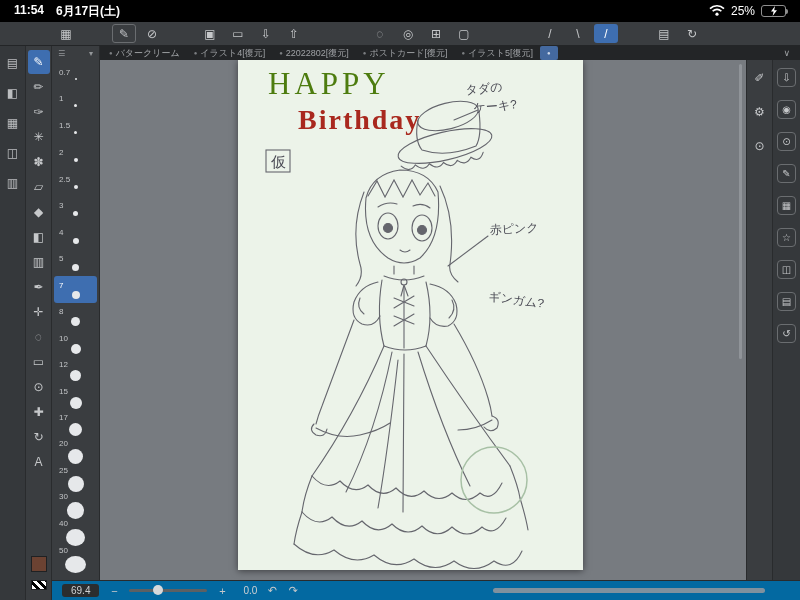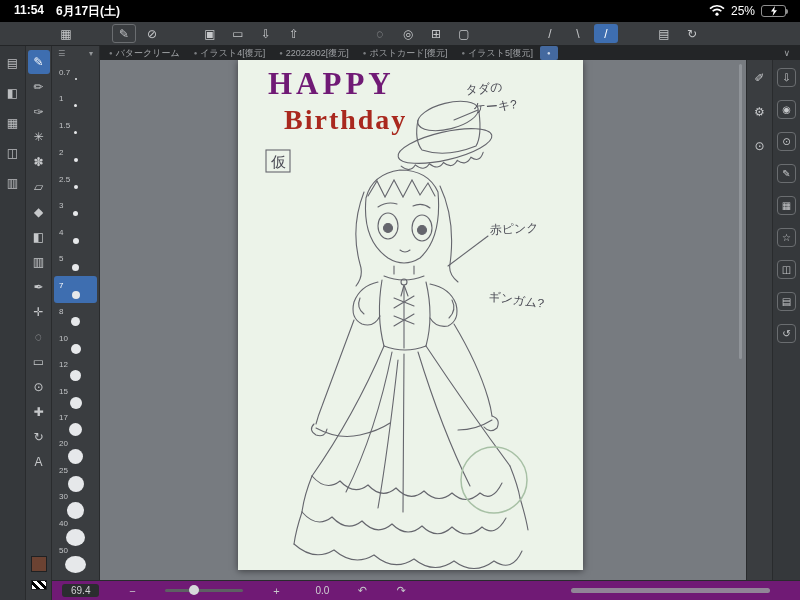--- a/index.html
+++ b/index.html
@@ -59,40 +59,40 @@
   .size-row .dot { background:#e6e8ea; border-radius:50%; margin-top:1px; }
   .size-row.selected { background:#3e6eb0; }
   .size-row.selected .num { color:#fff; }
 
   
   .canvas-area { left:100px; top:60px; width:646px; height:520px; background:#777b80; overflow:hidden; }
   .v-scroll { position:absolute; right:4px; top:4px; width:3px; height:295px; background:#989ca1; border-radius:2px; opacity:.75; }
   .canvas { position:absolute; left:138px; top:0; width:345px; height:510px; background:#ecf3e9;
     box-shadow:0 1px 7px rgba(0,0,0,.5); }
   .title1 { position:absolute; left:30px; top:6px; font-family:"Liberation Serif","DejaVu Serif",serif;
-    font-weight:bold; font-size:31px; color:#701a75; letter-spacing:4px; }
-  .title2 { position:absolute; left:46px; top:44px; font-family:"Liberation Serif","DejaVu Serif",serif;
+    font-weight:normal; font-size:31px; color:#4d7c0f; letter-spacing:4px; }
+  .title2 { position:absolute; left:60px; top:44px; font-family:"Liberation Serif","DejaVu Serif",serif;
     font-weight:bold; font-size:28px; color:#a9281e; letter-spacing:2px; }
   .sketch { position:absolute; left:0; top:0; }
   .sketch text { font-family:"Liberation Sans",sans-serif; font-size:12px; fill:#4b4b55; }
   .sketch text.stamp { font-size:15px; }
 
   
   .right-inner { left:746px; top:60px; width:26px; height:520px; background:#3a3d40; border-left:1px solid #292b2d;
     display:flex; flex-direction:column; align-items:center; padding-top:8px; gap:14px; }
   .right-outer { left:772px; top:60px; width:28px; height:520px; background:#35383b; border-left:1px solid #292b2d;
     display:flex; flex-direction:column; align-items:center; padding-top:8px; gap:13px; }
   .rbtn { width:19px; height:19px; border:1px solid #6a6d70; border-radius:4px; display:flex;
     align-items:center; justify-content:center; font-size:10px; color:#c6c8ca; }
   .ribtn { width:20px; height:20px; display:flex; align-items:center; justify-content:center;
     font-size:12px; color:#c6c8ca; }
 
   
-  .bottom-bar { left:52px; top:580px; width:748px; height:20px; background:#701a75; border-top:1px solid #292b2d;
-    display:flex; align-items:center; padding:0 10px; gap:27px; font-size:10px; color:#cfd1d3; }
+  .bottom-bar { left:52px; top:580px; width:748px; height:20px; background:#0369a1; border-top:1px solid #292b2d;
+    display:flex; align-items:center; padding:0 10px; gap:9px; font-size:10px; color:#cfd1d3; }
   .zoom-box { background:#2b2d2f; border-radius:3px; padding:1px 9px; font-size:10px; }
   .bb-btn { font-size:11px; color:#c6c8ca; width:12px; text-align:center; }
   .slider { width:78px; height:3px; background:#5d6063; border-radius:2px; position:relative; }
   .slider .thumb { position:absolute; left:30%; top:-4px; width:10px; height:10px; background:#d7d9db; border-radius:50%; }
   .rot-value { margin-left:6px; }
   .hscroll { flex:1; height:5px; position:relative; margin:0 6px; }
   .hscroll .thumb { position:absolute; left:38%; width:58%; height:5px; background:#96999d; border-radius:3px; opacity:.85; }
 </style>
 </head>
 <body>

